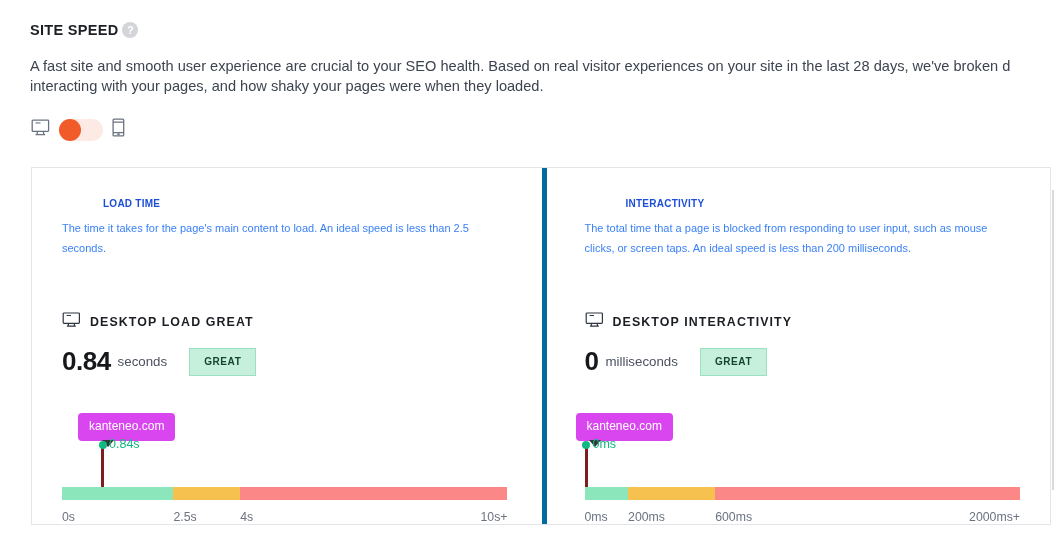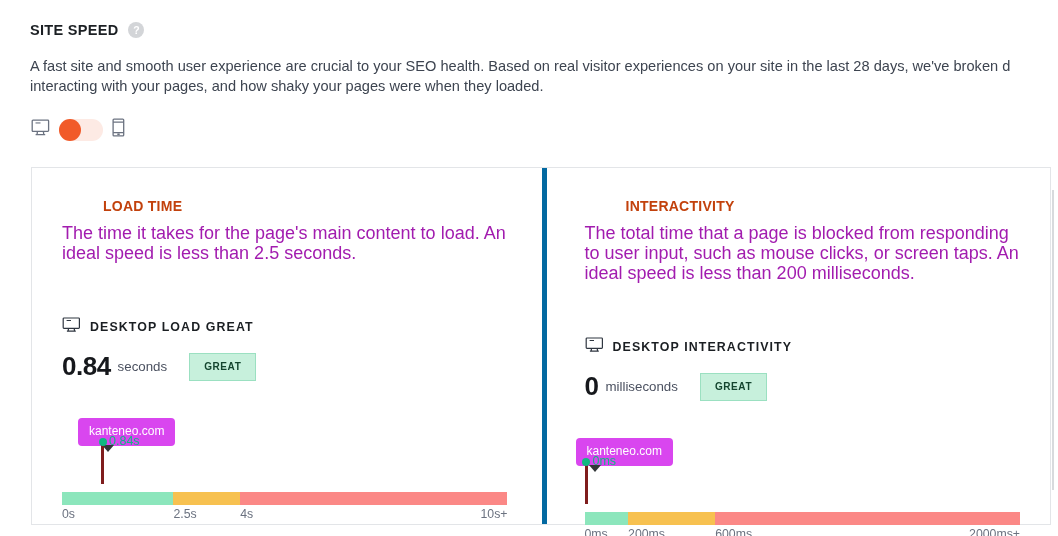--- a/index.html
+++ b/index.html
@@ -15,21 +15,21 @@
   }
 
   
   .page { padding: 0; position: relative; width: 1058px; height: 536px; }
 
   .section-head {
     position: absolute;
     left: 30px; top: 22px;
     display: flex;
     align-items: flex-start;
-    gap: 10px;
+    gap: 4px;
   }
   .section-title {
     font-size: 14.5px;
     font-weight: bold;
     letter-spacing: 0.3px;
     color: #1b1f23;
   }
   .help-icon {
     width: 16px; height: 16px;
     border-radius: 50%;
@@ -86,31 +86,31 @@
     height: 358px;
     border: 1px solid #e3e5e8;
     background: #ffffff;
   }
   .card-inner { display: flex; height: 100%; }
   .panel { position: relative; }
   .panel.left  { width: 510px; padding: 30px 34px 0 30px; }
   .panel.right { width: 509px; padding: 30px 30px 0 38px; border-left: 5px solid #0369a1; }
 
   .panel-title {
-    font-size: 14px;
+    font-size: 10px;
     font-weight: bold;
     letter-spacing: 0.25px;
-    color: #c2410c;
+    color: #1d4ed8;
     margin: 0 0 9px 0;
     padding-left: 41px;
   }
   .panel-desc {
-    font-size: 18px;
+    font-size: 11px;
     line-height: 20px;
-    color: #a21caf;
+    color: #3b82f6;
     margin: 0;
     max-width: 455px;
   }
 
   .metric-head {
     display: flex;
     align-items: center;
     gap: 9px;
     margin-top: 54px;
   }
@@ -170,21 +170,21 @@
     position: absolute;
     bottom: -6px;
     width: 0; height: 0;
     border-left: 6px solid transparent;
     border-right: 6px solid transparent;
     border-top: 7px solid #333739;
   }
 
   .marker {
     position: absolute;
-    bottom: 8px;
+    bottom: 0;
     width: 3px;
     background: #7f1d1d;
     height: 42px;
   }
   .marker .dot {
     position: absolute;
     left: -2.5px; top: -4px;
     width: 8px; height: 8px;
     border-radius: 50%;
     background: #10b981;
@@ -201,21 +201,21 @@
     position: relative;
     display: flex;
     height: 13px;
     width: 100%;
   }
   .seg { height: 100%; }
 
   .axis {
     position: relative;
     height: 20px;
-    margin-top: 2px;
+    margin-top: 10px;
     width: 100%;
     text-align: center;
   }
   .tick {
     position: absolute;
     top: 0;
     font-size: 12.3px;
     color: #6b7280;
     white-space: nowrap;
   }

